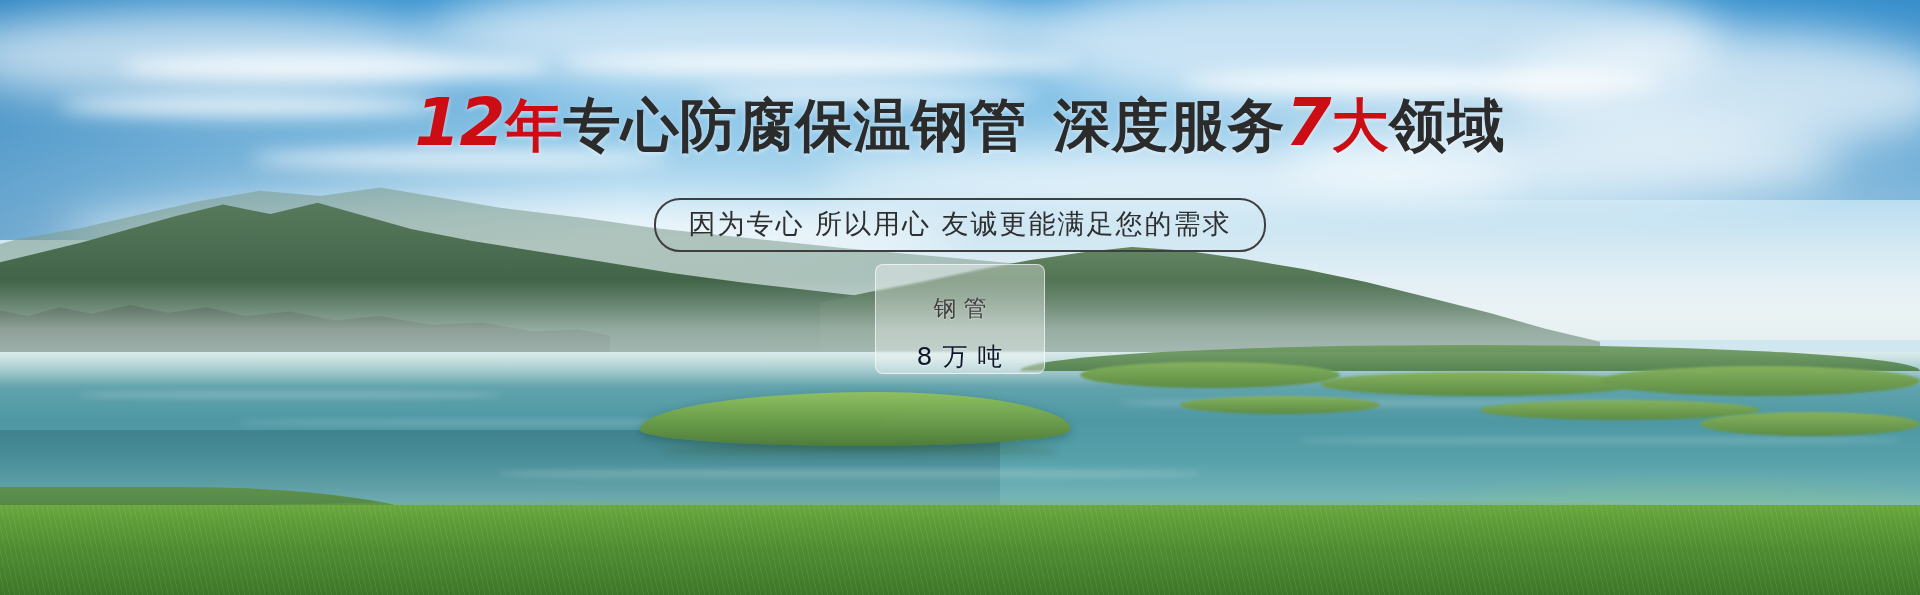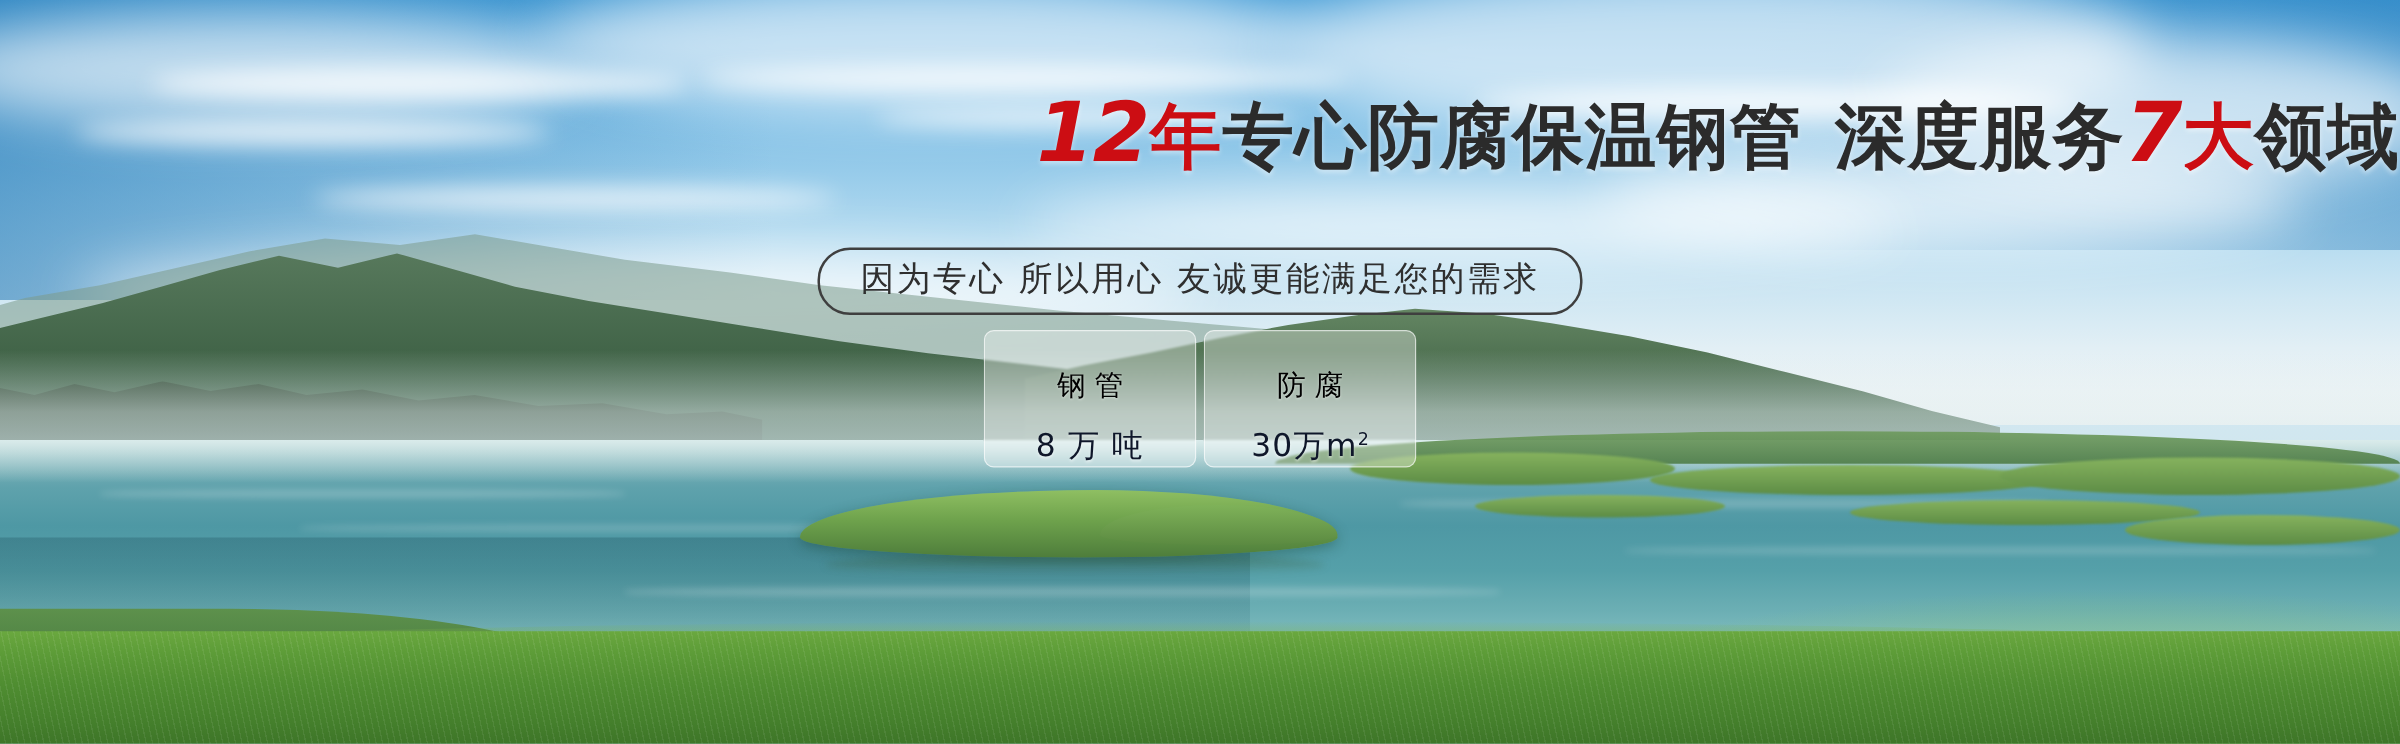--- a/index.html
+++ b/index.html
@@ -183,22 +183,22 @@
   }
   .bank-left {
     position:absolute; left:0; top:487px; width:460px; height:50px;
     background:linear-gradient(to bottom,#5d8f42,#3f7230);
     border-radius:0 60% 0 0 / 0 100% 0 0;
     opacity:.9;
   }
 
   
   .headline {
-    position:absolute; left:0; top:74px; width:1920px;
-    text-align:right;
+    position:absolute; left:0; top:90px; width:1920px;
+    text-align:center;
     white-space:nowrap;
     font-family:"DejaVu Sans","Liberation Sans",sans-serif;
     font-weight:bold;
     font-size:57px;
     line-height:66px;
     letter-spacing:1px;
     color:#2b2b2b;
     text-shadow:0 2px 4px rgba(255,255,255,.45);
   }
   .headline .num {
@@ -237,21 +237,21 @@
   .card {
     width:170px; height:110px;
     background:rgba(255,255,255,.34);
     border:1px solid rgba(255,255,255,.62);
     border-radius:8px;
     display:flex; flex-direction:column;
     align-items:center; justify-content:center;
     backdrop-filter:blur(1px);
   }
   .card .cap {
-    color:#000000;
+    color:#404040;
     font-size:23px;
     letter-spacing:7px;
     text-indent:7px;
     margin-bottom:16px;
     font-weight:500;
     text-shadow:0 1px 2px rgba(255,255,255,.5);
     margin-top:28px;
   }
   .card .val {
     color:#0f172a;
@@ -333,23 +333,17 @@
 
   <div class="cards">
 
     <div class="card">
       <div class="cap">钢管</div>
       <div class="val">
         <span>8 万 吨</span><sup></sup>
       </div>
     </div>
 
-    <div class="card">
-      <div class="cap">防腐</div>
-      <div class="val">
-        <span>30万m</span><sup>2</sup>
-      </div>
-    </div>
 
 
   </div>
 
 </div>
 
 </body></html>

